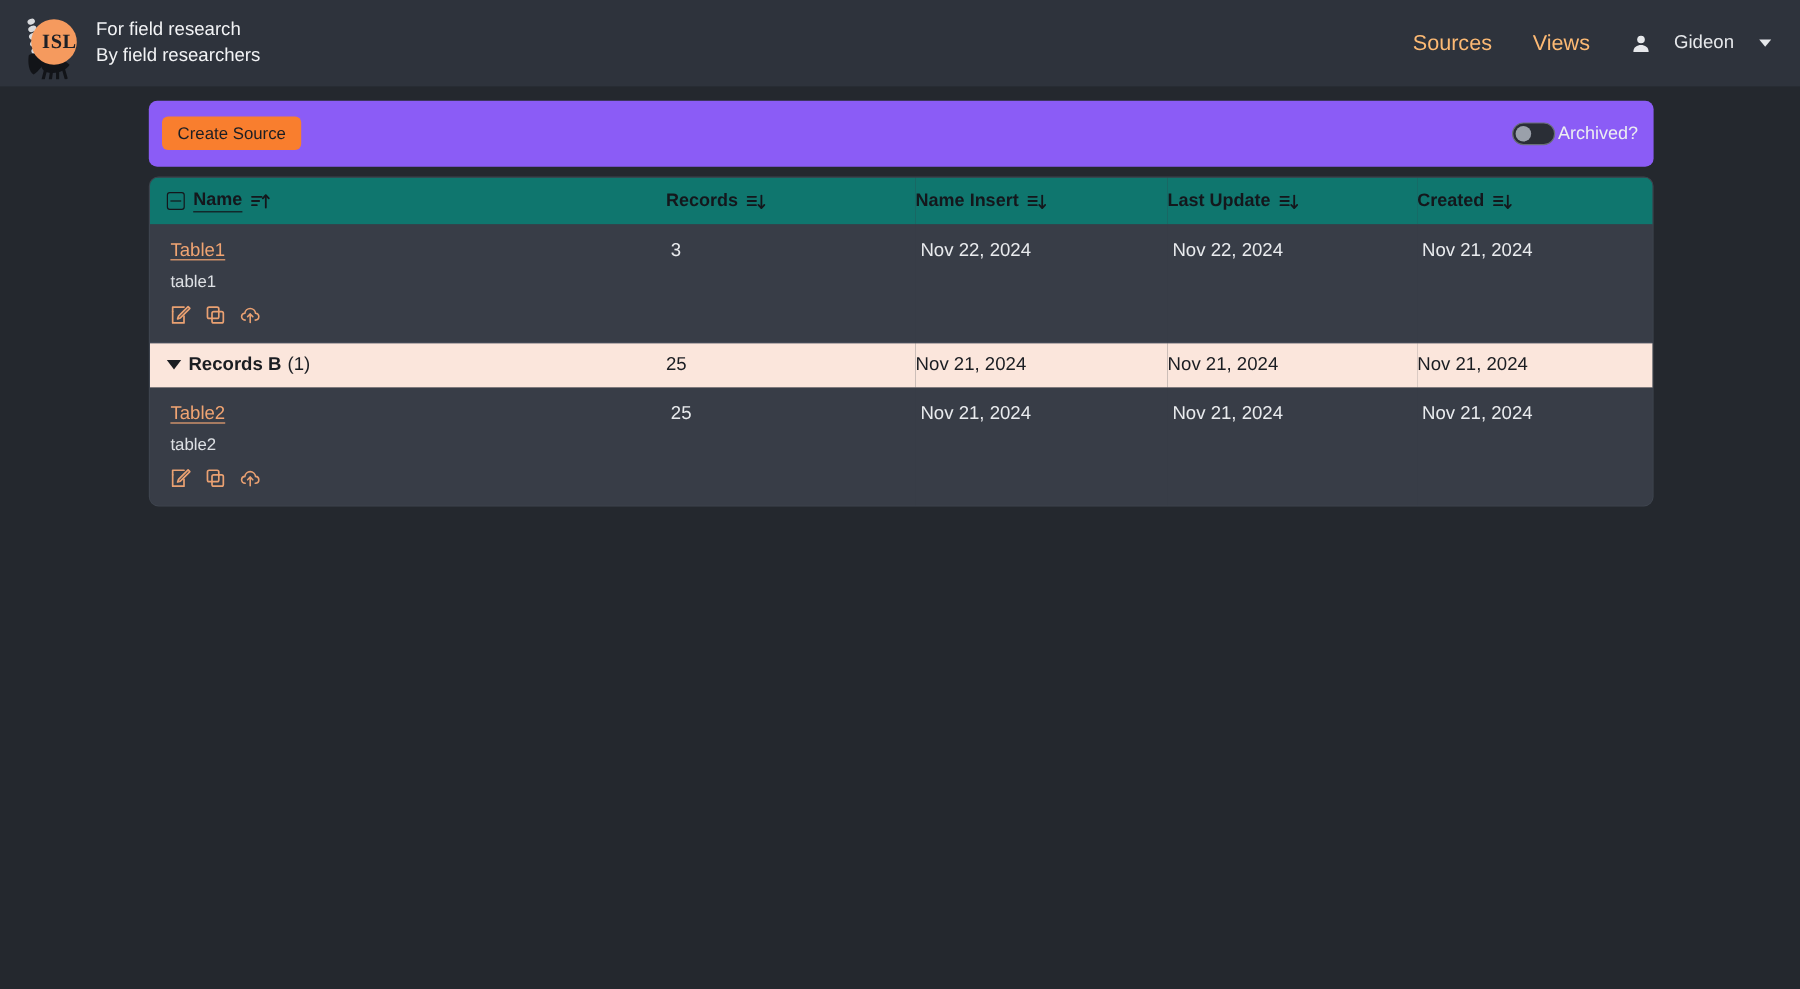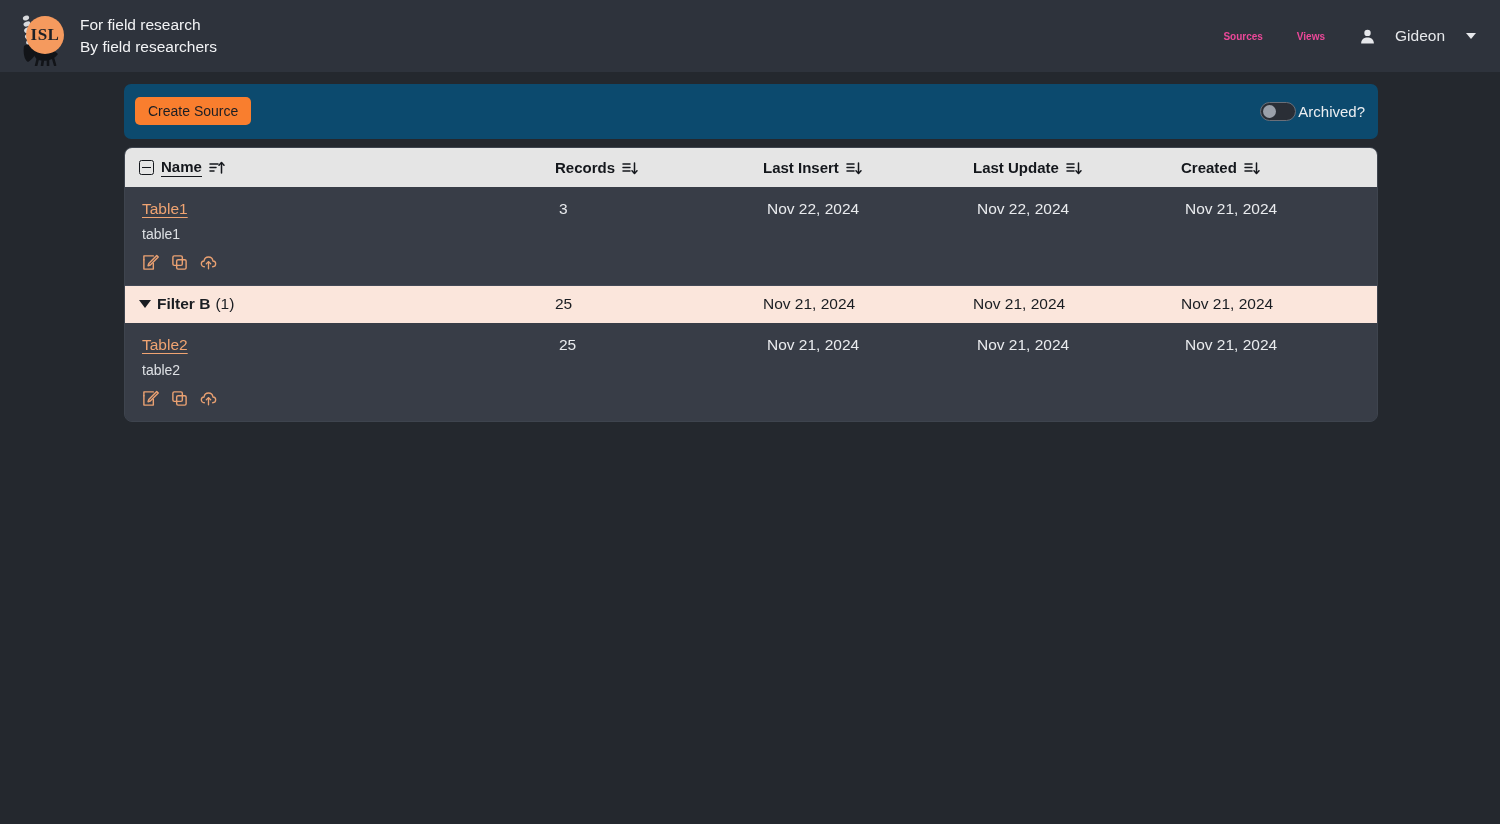--- a/index.html
+++ b/index.html
@@ -21,57 +21,57 @@
     position: relative;
   }
   .brand { display: flex; align-items: center; gap: 14px; }
   .logo-wrap {
     width: 52px; height: 56px; position: relative; flex: none;
   }
   .logo-circle {
     position: absolute; left: 12px; top: 8px;
     width: 38px; height: 38px; border-radius: 50%;
     background: #f59a5e;
-    display: flex; align-items: center; justify-content: center;
+    display: flex; align-items: center; justify-content: flex-end;
   }
   .logo-text {
     font-family: "Liberation Serif", serif;
     font-size: 17px; font-weight: 700; color: #1d2026;
     letter-spacing: .5px;
   }
   .logo-feather { position: absolute; left: 0; top: 2px; }
   .brand-lines {
     display: flex; flex-direction: column; justify-content: center;
     line-height: 1.45;
   }
   .brand-lines div { color: #f2f3f5; font-size: 15.5px; }
 
   .nav-right {
     margin-left: auto; display: flex; align-items: center; gap: 34px;
   }
   .nav-link {
-    color: #ec4899; font-size: 10px; text-decoration: none; cursor: pointer; font-weight: bold;
+    color: #fdba74; font-size: 18px; text-decoration: none; cursor: pointer;
   }
   .nav-user {
     display: flex; align-items: center; gap: 19px; cursor: pointer;
     color: #e6e8eb; font-size: 15.5px;
   }
   .caret-down {
     width: 0; height: 0; border-left: 5px solid transparent;
     border-right: 5px solid transparent; border-top: 6px solid #e6e8eb;
     margin-left: 2px;
   }
 
   
   .page { padding: 12px 0 0 124px; }
 
   
   .toolbar {
     width: 1254px;
-    background: #0c4a6e;
+    background: #8b5cf6;
     border-radius: 7px;
     padding: 12px 11px 13px 11px;
   }
   .toolbar-top {
     display: flex; align-items: center;
     height: 30px;
   }
   .btn-create {
     background: #f97e2e;
     color: #1b1e24;
@@ -127,21 +127,21 @@
     width: 1254px;
     margin-top: 8px;
     border: 1px solid #3e444e;
     border-radius: 8px;
     overflow: hidden;
     background: #383d47;
   }
   table { width: 100%; border-collapse: collapse; table-layout: fixed; }
 
   thead th {
-    background: #e5e5e5;
+    background: #0f766e;
     color: #14171c;
     font-size: 15px;
     font-weight: 700;
     text-align: left;
     padding: 10px 0 10px 0;
     height: 37px;
     vertical-align: middle;
   }
   .th-inner { display: flex; align-items: center; gap: 7px; }
   .th-label { position: relative; }
@@ -286,21 +286,21 @@
                 <line x1="12.5" y1="2" x2="12.5" y2="12" stroke="#14171c" stroke-width="1.5" stroke-linecap="round"></line>
                 <path d="M10 9.7 L12.5 12.4 L15 9.7" fill="none" stroke="#14171c" stroke-width="1.5" stroke-linecap="round" stroke-linejoin="round"></path>
                 <line x1="1" y1="3" x2="8" y2="3" stroke="#14171c" stroke-width="1.5" stroke-linecap="round"></line>
                 <line x1="1" y1="6.5" x2="8" y2="6.5" stroke="#14171c" stroke-width="1.5" stroke-linecap="round"></line>
                 <line x1="1" y1="10" x2="8" y2="10" stroke="#14171c" stroke-width="1.5" stroke-linecap="round"></line>
               </svg>
             </div>
           </th>
           <th class="col-insert">
             <div class="th-inner">
-              <span class="th-label">Last Insert</span>
+              <span class="th-label">Name Insert</span>
               <svg width="16" height="14" viewBox="0 0 16 14">
                 <line x1="12.5" y1="2" x2="12.5" y2="12" stroke="#14171c" stroke-width="1.5" stroke-linecap="round"></line>
                 <path d="M10 9.7 L12.5 12.4 L15 9.7" fill="none" stroke="#14171c" stroke-width="1.5" stroke-linecap="round" stroke-linejoin="round"></path>
                 <line x1="1" y1="3" x2="8" y2="3" stroke="#14171c" stroke-width="1.5" stroke-linecap="round"></line>
                 <line x1="1" y1="6.5" x2="8" y2="6.5" stroke="#14171c" stroke-width="1.5" stroke-linecap="round"></line>
                 <line x1="1" y1="10" x2="8" y2="10" stroke="#14171c" stroke-width="1.5" stroke-linecap="round"></line>
               </svg>
             </div>
           </th>
           <th class="col-update">
@@ -361,21 +361,21 @@
           <td class="cell-val">3</td>
           <td class="cell-val">Nov 22, 2024</td>
           <td class="cell-val">Nov 22, 2024</td>
           <td class="cell-val">Nov 21, 2024</td>
         </tr>
 
         <tr class="group-row">
           <td>
             <div class="group-name">
               <span class="tri"></span>
-              <span class="group-title">Filter B</span>
+              <span class="group-title">Records B</span>
               <span class="group-count">(1)</span>
             </div>
           </td>
           <td>25</td>
           <td>Nov 21, 2024</td>
           <td>Nov 21, 2024</td>
           <td>Nov 21, 2024</td>
         </tr>
         <tr class="data-row">
           <td class="cell-name">

